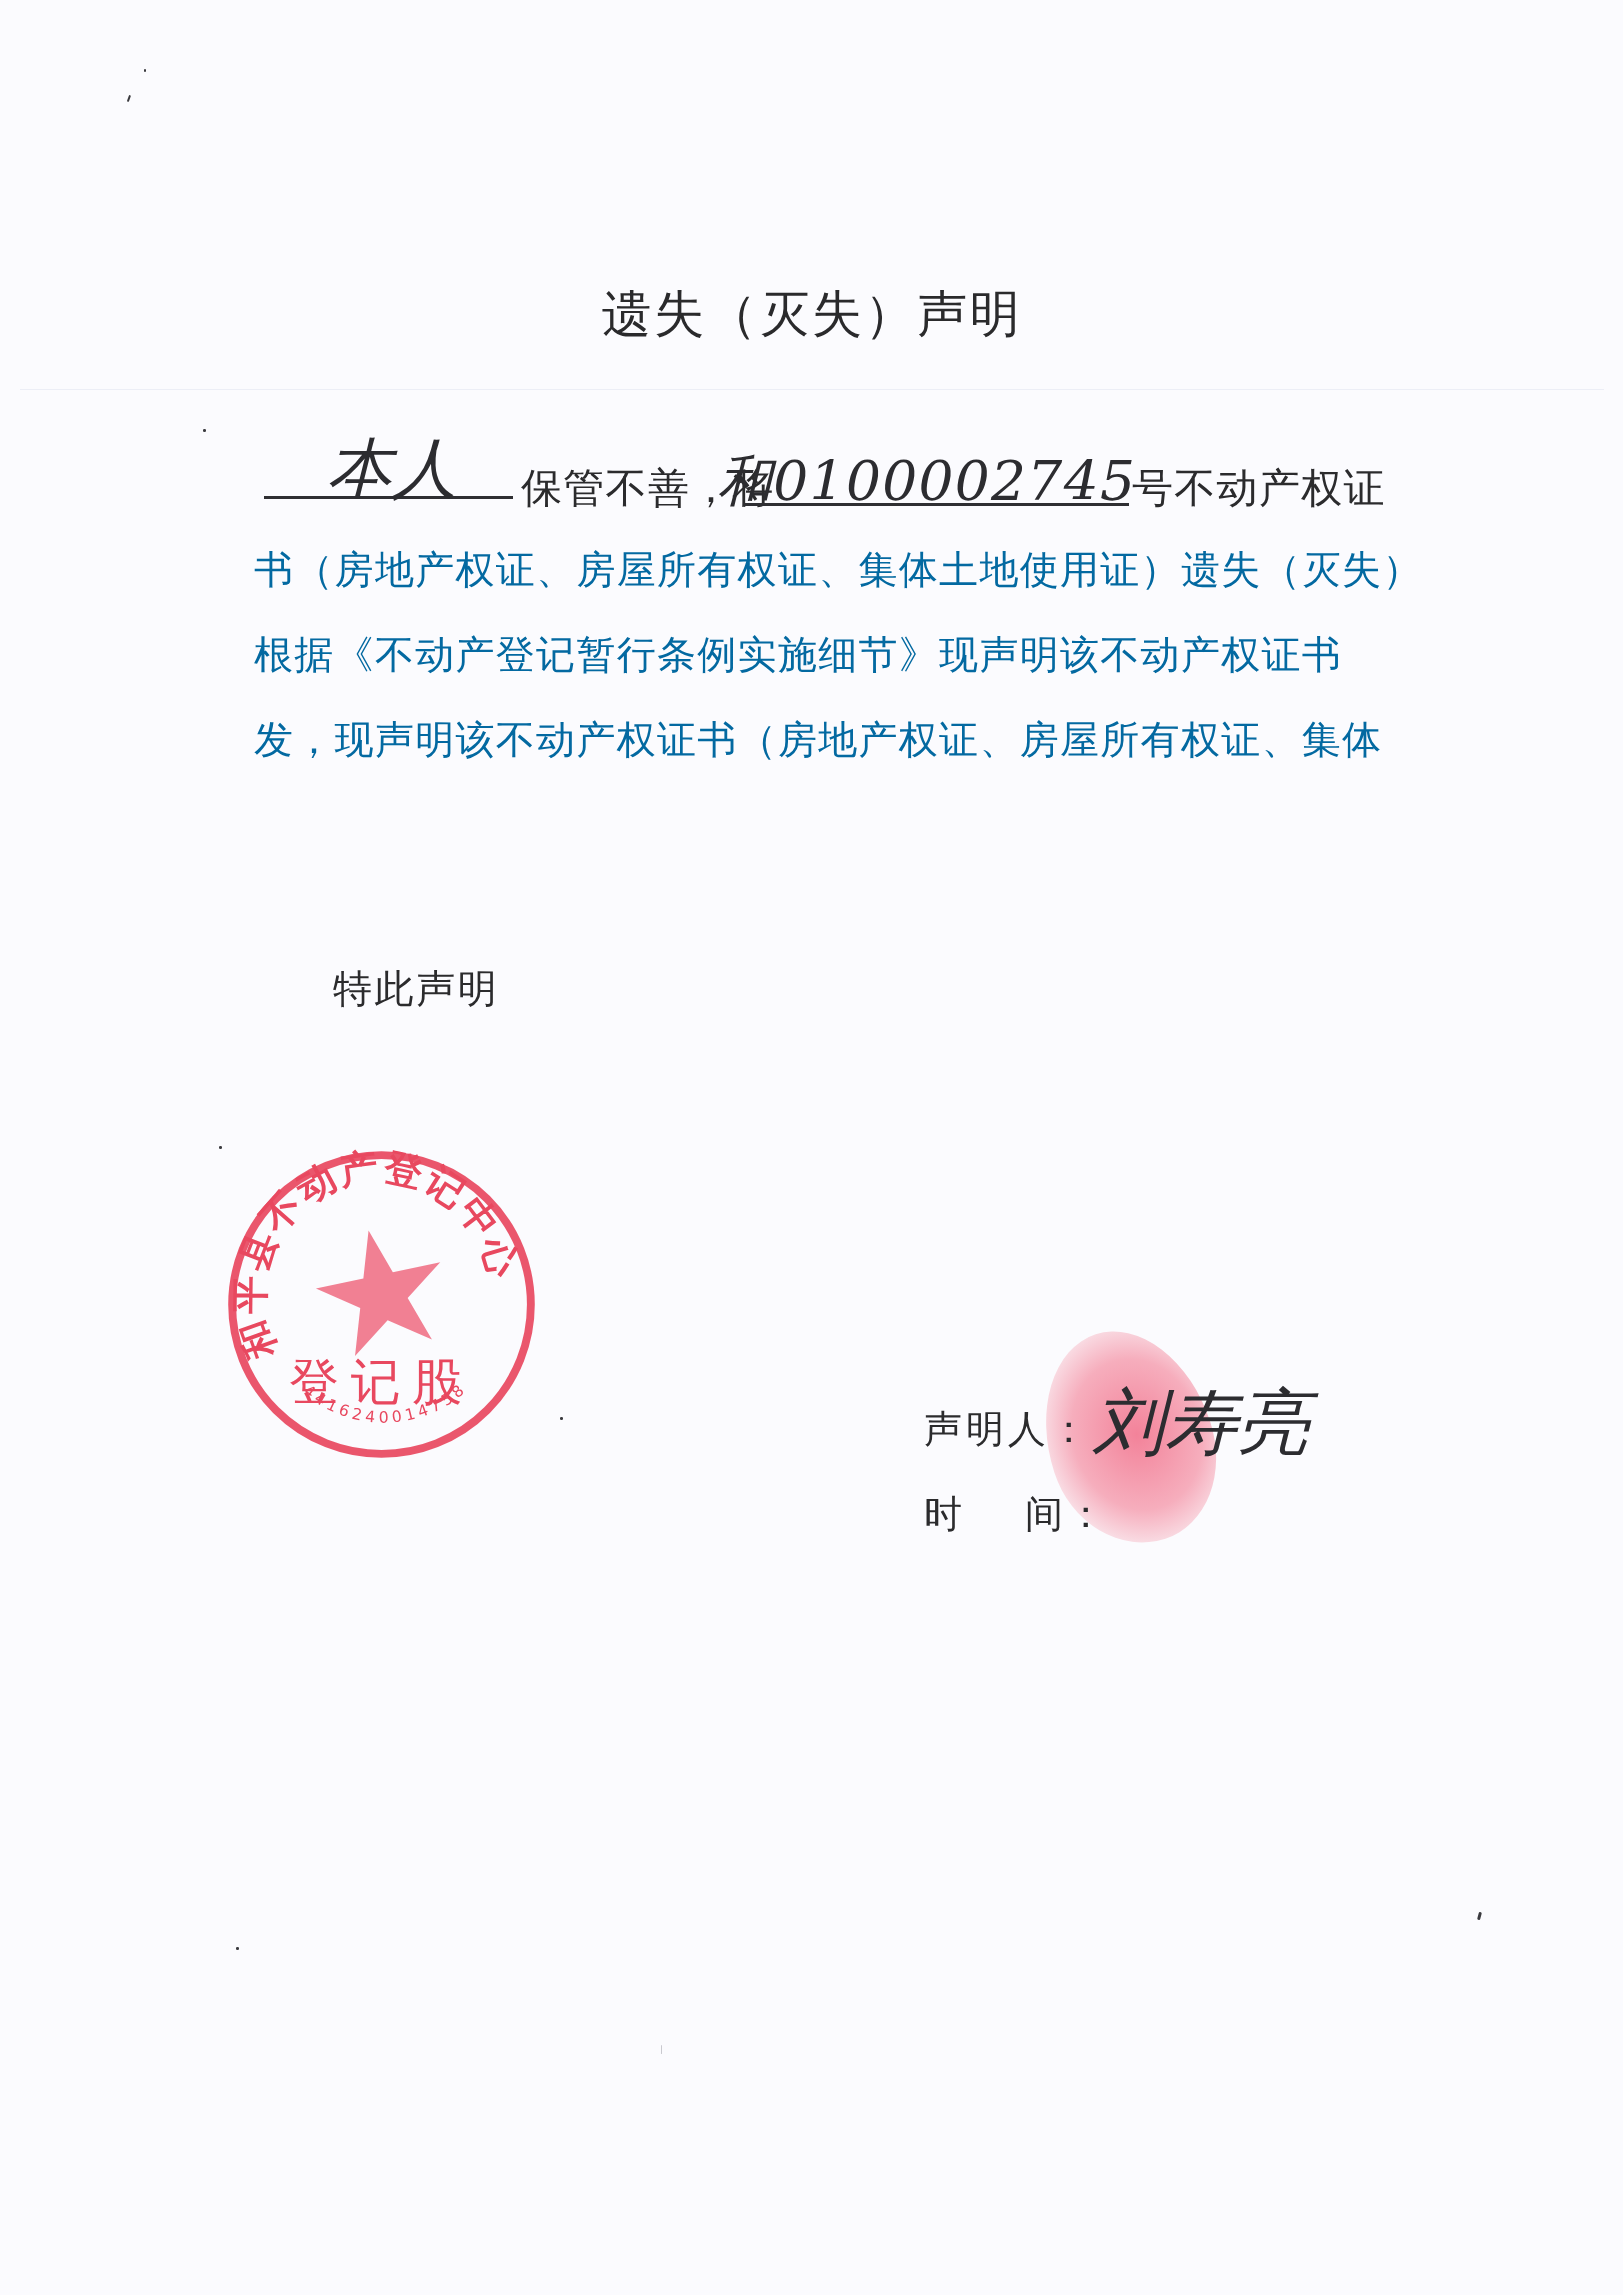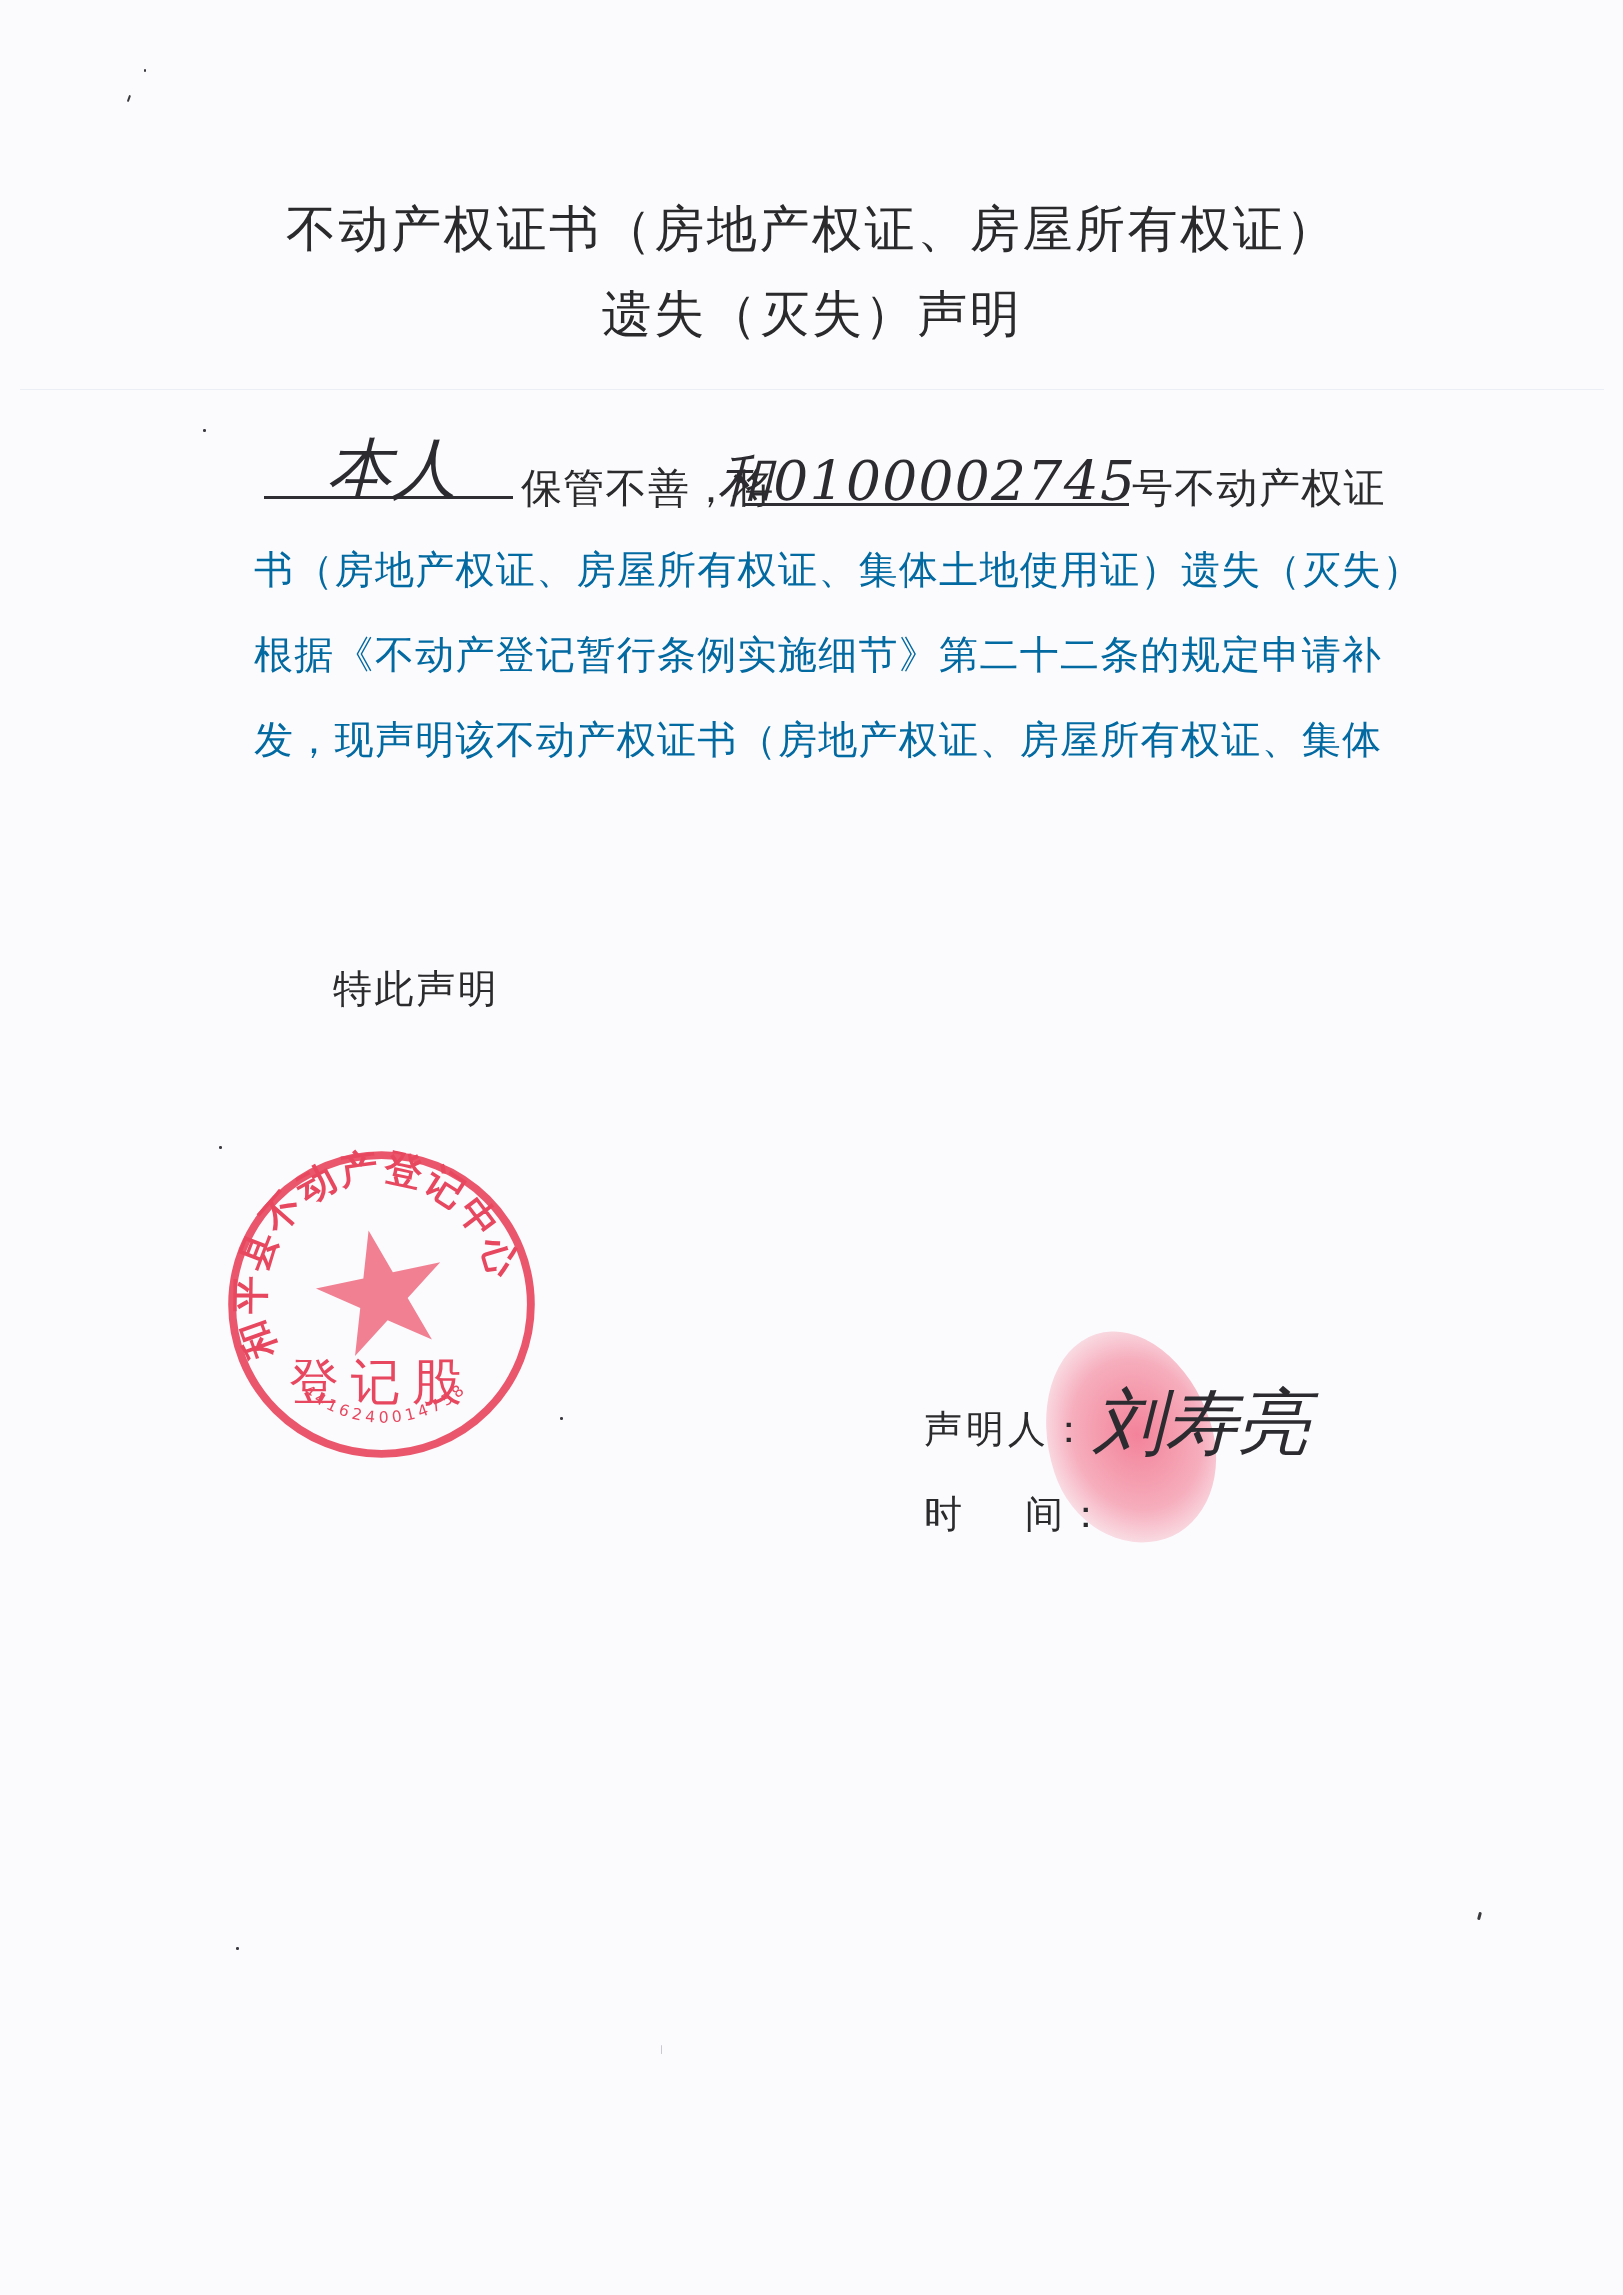--- a/index.html
+++ b/index.html
@@ -119,32 +119,31 @@
 
   <div class="speck" style="left:128px;top:95px;width:2px;height:6.5px;transform:rotate(20deg)"></div>
   <div class="speck" style="left:144px;top:69px;width:2px;height:2.6px"></div>
   <div class="speck" style="left:203px;top:429px;width:2.6px;height:2.6px"></div>
   <div class="speck" style="left:1478px;top:1912px;width:3.3px;height:7.9px;transform:rotate(15deg)"></div>
   <div class="speck" style="left:236px;top:1947px;width:2.6px;height:2.6px"></div>
   <div class="speck" style="left:661px;top:2045px;width:1.3px;height:9.2px;background:#c9c9cf"></div>
   <div class="speck" style="left:219px;top:1146px;width:2.6px;height:2.6px"></div>
   <div class="speck" style="left:560px;top:1417px;width:2.6px;height:2.6px"></div>
 
-  <div class="title l1">不动产权证书（房地产权证、房屋所有权证）</div>
   <div class="title l2">遗失（灭失）声明</div>
 
   <div class="blank" style="left:264px;top:496px;width:249px;"></div>
   <div class="hand owner-hand">本人</div>
   <div class="prefix-mid">保管不善，将</div>
   <div class="blank" style="left:743px;top:503px;width:386px;"></div>
   <div class="hand cert-hand">和0100002745</div>
   <div class="suffix">号不动产权证</div>
 
   <div class="body-line bl2">书（房地产权证、房屋所有权证、集体土地使用证）遗失（灭失）</div>
-  <div class="body-line bl3">根据《不动产登记暂行条例实施细节》第二十二条的规定申请补</div>
+  <div class="body-line bl3">根据《不动产登记暂行条例实施细节》现声明该不动产权证书</div>
   <div class="body-line bl4">发，现声明该不动产权证书（房地产权证、房屋所有权证、集体</div>
 
   <div class="closing">特此声明</div>
 
   <div class="stamp">
     <svg width="321" height="321" viewBox="0 0 490 490">
       <defs>
         <path id="arcPath" d="M 95 330 A 175 175 0 1 1 400 300" fill="none"></path>
         <path id="serialPath" d="M 105 360 A 190 190 0 0 0 400 350" fill="none"></path>
       </defs>

